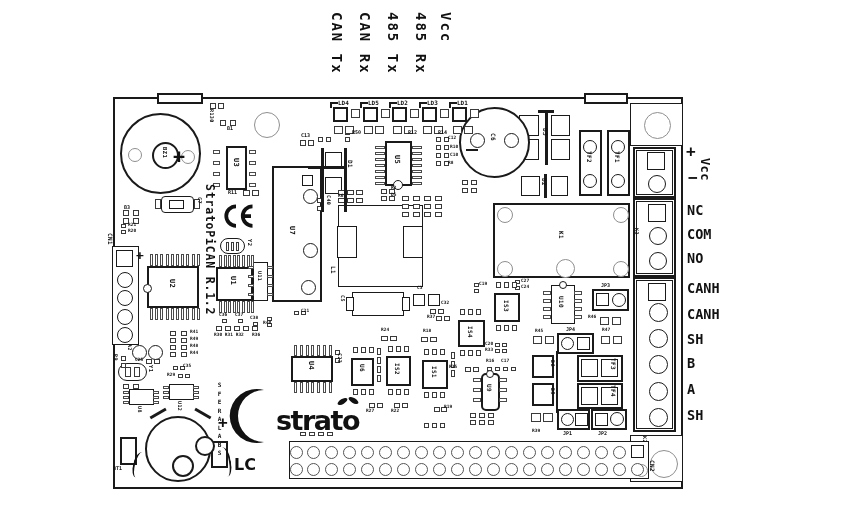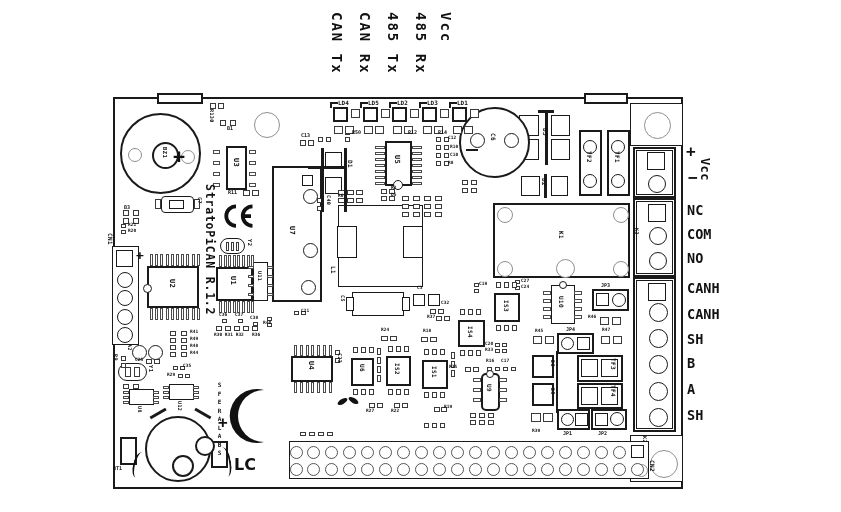--- a/index.html
+++ b/index.html
@@ -652,20 +652,21 @@
     <path d="M16 4 A13 13 0 1 0 16 30" stroke="#111" stroke-width="5" fill="none"></path>
     <path d="M38 4 A13 13 0 1 0 38 30 M24 17 H36" stroke="#111" stroke-width="5" fill="none"></path>
   </svg>
 
   <div class="maker">SFERALABS</div>
 
   <svg class="ab" style="left:222px;top:385px" width="54" height="64" viewBox="0 0 54 64">
     <path d="M42 5 A27 27 0 1 0 42 57 A21.5 21.5 0 1 1 42 5 Z" fill="#111"></path>
   </svg>
 
+  <div class="logo">strato</div>
   <div class="leaf" style="left:337px;top:399px;width:11px;height:5px;transform:rotate(-30deg)"></div>
   <div class="leaf" style="left:348px;top:398px;width:11px;height:5px;transform:rotate(30deg)"></div>
 
   <div class="lc">LC</div>
 
   <div class="spring-l"></div>
   <div class="spring-r"></div>
 </div>
 
 </body></html>

